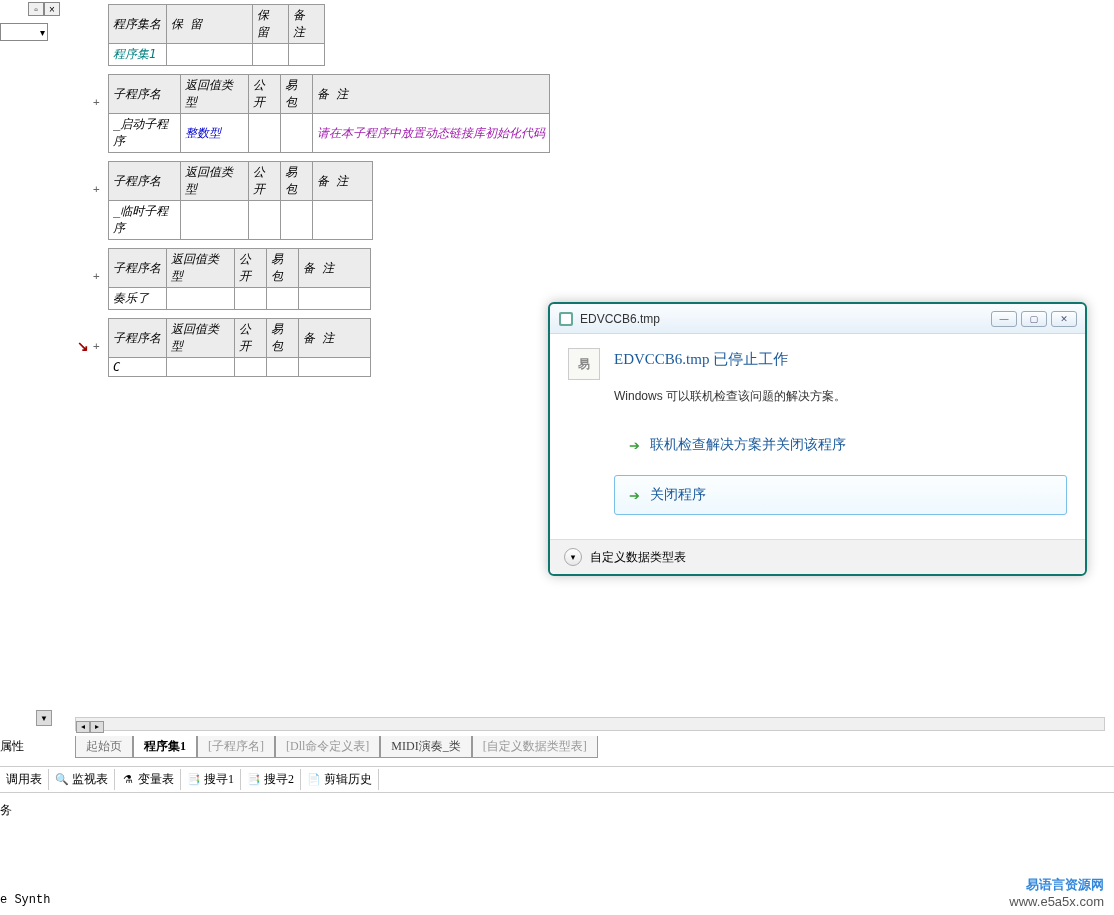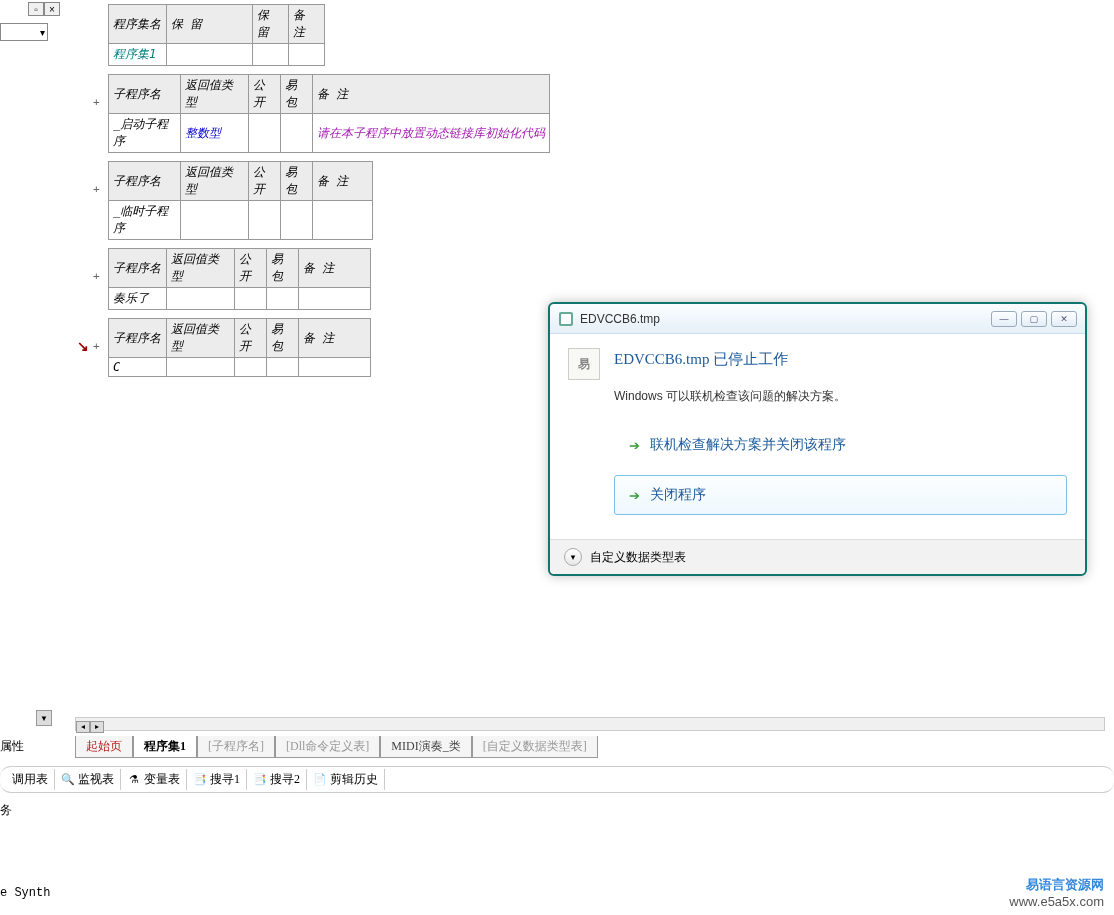--- a/index.html
+++ b/index.html
@@ -15,29 +15,29 @@
 .tbl .green { color: #a21caf; }
 .tbl .blue { color: #0000cc; }
 .tbl .teal { color: #008080; }
 .plus { position: absolute; left: -15px; font-family: monospace; color: #666; font-size: 11px; }
 .red-mark { position: absolute; left: -31px; color: #a00000; font-size: 14px; font-weight: bold; }
 .sub-block { position: relative; margin-left: 0; margin-top: 8px; }
 .scrollbar-v { position: absolute; right: 1062px; top: 710px; width: 16px; height: 16px; background: #ddd; border: 1px solid #999; display: flex; align-items: center; justify-content: center; font-size: 8px; }
 .scrollbar-h { position: absolute; left: 75px; top: 717px; width: 1030px; height: 14px; background: #f0f0f0; border: 1px solid #ccc; }
 .scrollbar-h .arrow { width: 14px; height: 12px; background: #ddd; border: 1px solid #999; display: inline-flex; align-items: center; justify-content: center; font-size: 8px; }
 .tabs-bottom { position: absolute; left: 75px; top: 736px; display: flex; align-items: center; }
-.tab-b { padding: 2px 10px; border: 1px solid #999; border-top: none; background: #f5f5f5; font-size: 12px; color: #b91c1c; cursor: pointer; font-family: SimSun; }
+.tab-b { padding: 2px 10px; border: 1px solid #999; border-top: none; background: #f5f5f5; font-size: 12px; color: #737373; cursor: pointer; font-family: SimSun; }
 .tab-b.active { background: #fff; color: #000; font-weight: bold; }
 .tab-b.dim { color: #999; }
 .properties-label { position: absolute; left: 0; top: 738px; font-size: 12px; font-family: SimSun; }
-.tool-tabs { position: absolute; left: 0; top: 766px; display: flex; align-items: center; border-top: 1px solid #ccc; border-bottom: 1px solid #ccc; width: 100%; padding: 2px 6px; border-radius: 11px; }
+.tool-tabs { position: absolute; left: 0; top: 766px; display: flex; align-items: center; border-top: 1px solid #ccc; border-bottom: 1px solid #ccc; width: 100%; padding: 2px 0; }
 .tool-tab { padding: 2px 6px; border-right: 1px solid #ccc; display: flex; align-items: center; gap: 3px; font-size: 12px; cursor: pointer; font-family: SimSun; }
 .tool-icon { width: 14px; height: 14px; display: inline-flex; align-items: center; justify-content: center; font-size: 11px; }
 .status-area { position: absolute; left: 0; top: 802px; font-size: 12px; font-family: SimSun; }
-.footer-text { position: absolute; bottom: 15px; left: 0; font-size: 12px; font-family: "Courier New", monospace; margin-top: 44px; }
+.footer-text { position: absolute; bottom: 8px; left: 0; font-size: 12px; font-family: "Courier New", monospace; margin-top: 44px; }
 .watermark { position: absolute; bottom: 6px; right: 10px; text-align: right; font-size: 13px; }
 .watermark .cn { color: #3388dd; font-family: "Microsoft YaHei"; font-weight: bold; }
 .watermark .url { color: #555; font-family: Arial; }
 .dialog { position: absolute; left: 548px; top: 270px; width: 539px; background: #fff; border: 2px solid #0f766e; border-radius: 6px; box-shadow: 0 0 12px rgba(0,0,0,0.25); margin-top: 32px; }
 .dialog-title { height: 30px; background: linear-gradient(#fafdff, #e6f0f8); border-bottom: 1px solid #cde; display: flex; align-items: center; padding: 0 8px; border-radius: 6px 6px 0 0; }
 .dialog-title .ico { width: 16px; height: 16px; margin-right: 6px; }
 .dialog-title .txt { flex: 1; font-size: 12px; color: #333; }
 .win-btns { display: flex; gap: 4px; }
 .win-btn { width: 26px; height: 16px; border: 1px solid #9ab; border-radius: 3px; background: linear-gradient(#fcfeff, #e4eef7); display: flex; align-items: center; justify-content: center; font-size: 9px; color: #557; cursor: pointer; }
 .dialog-body { padding: 14px 18px; }

